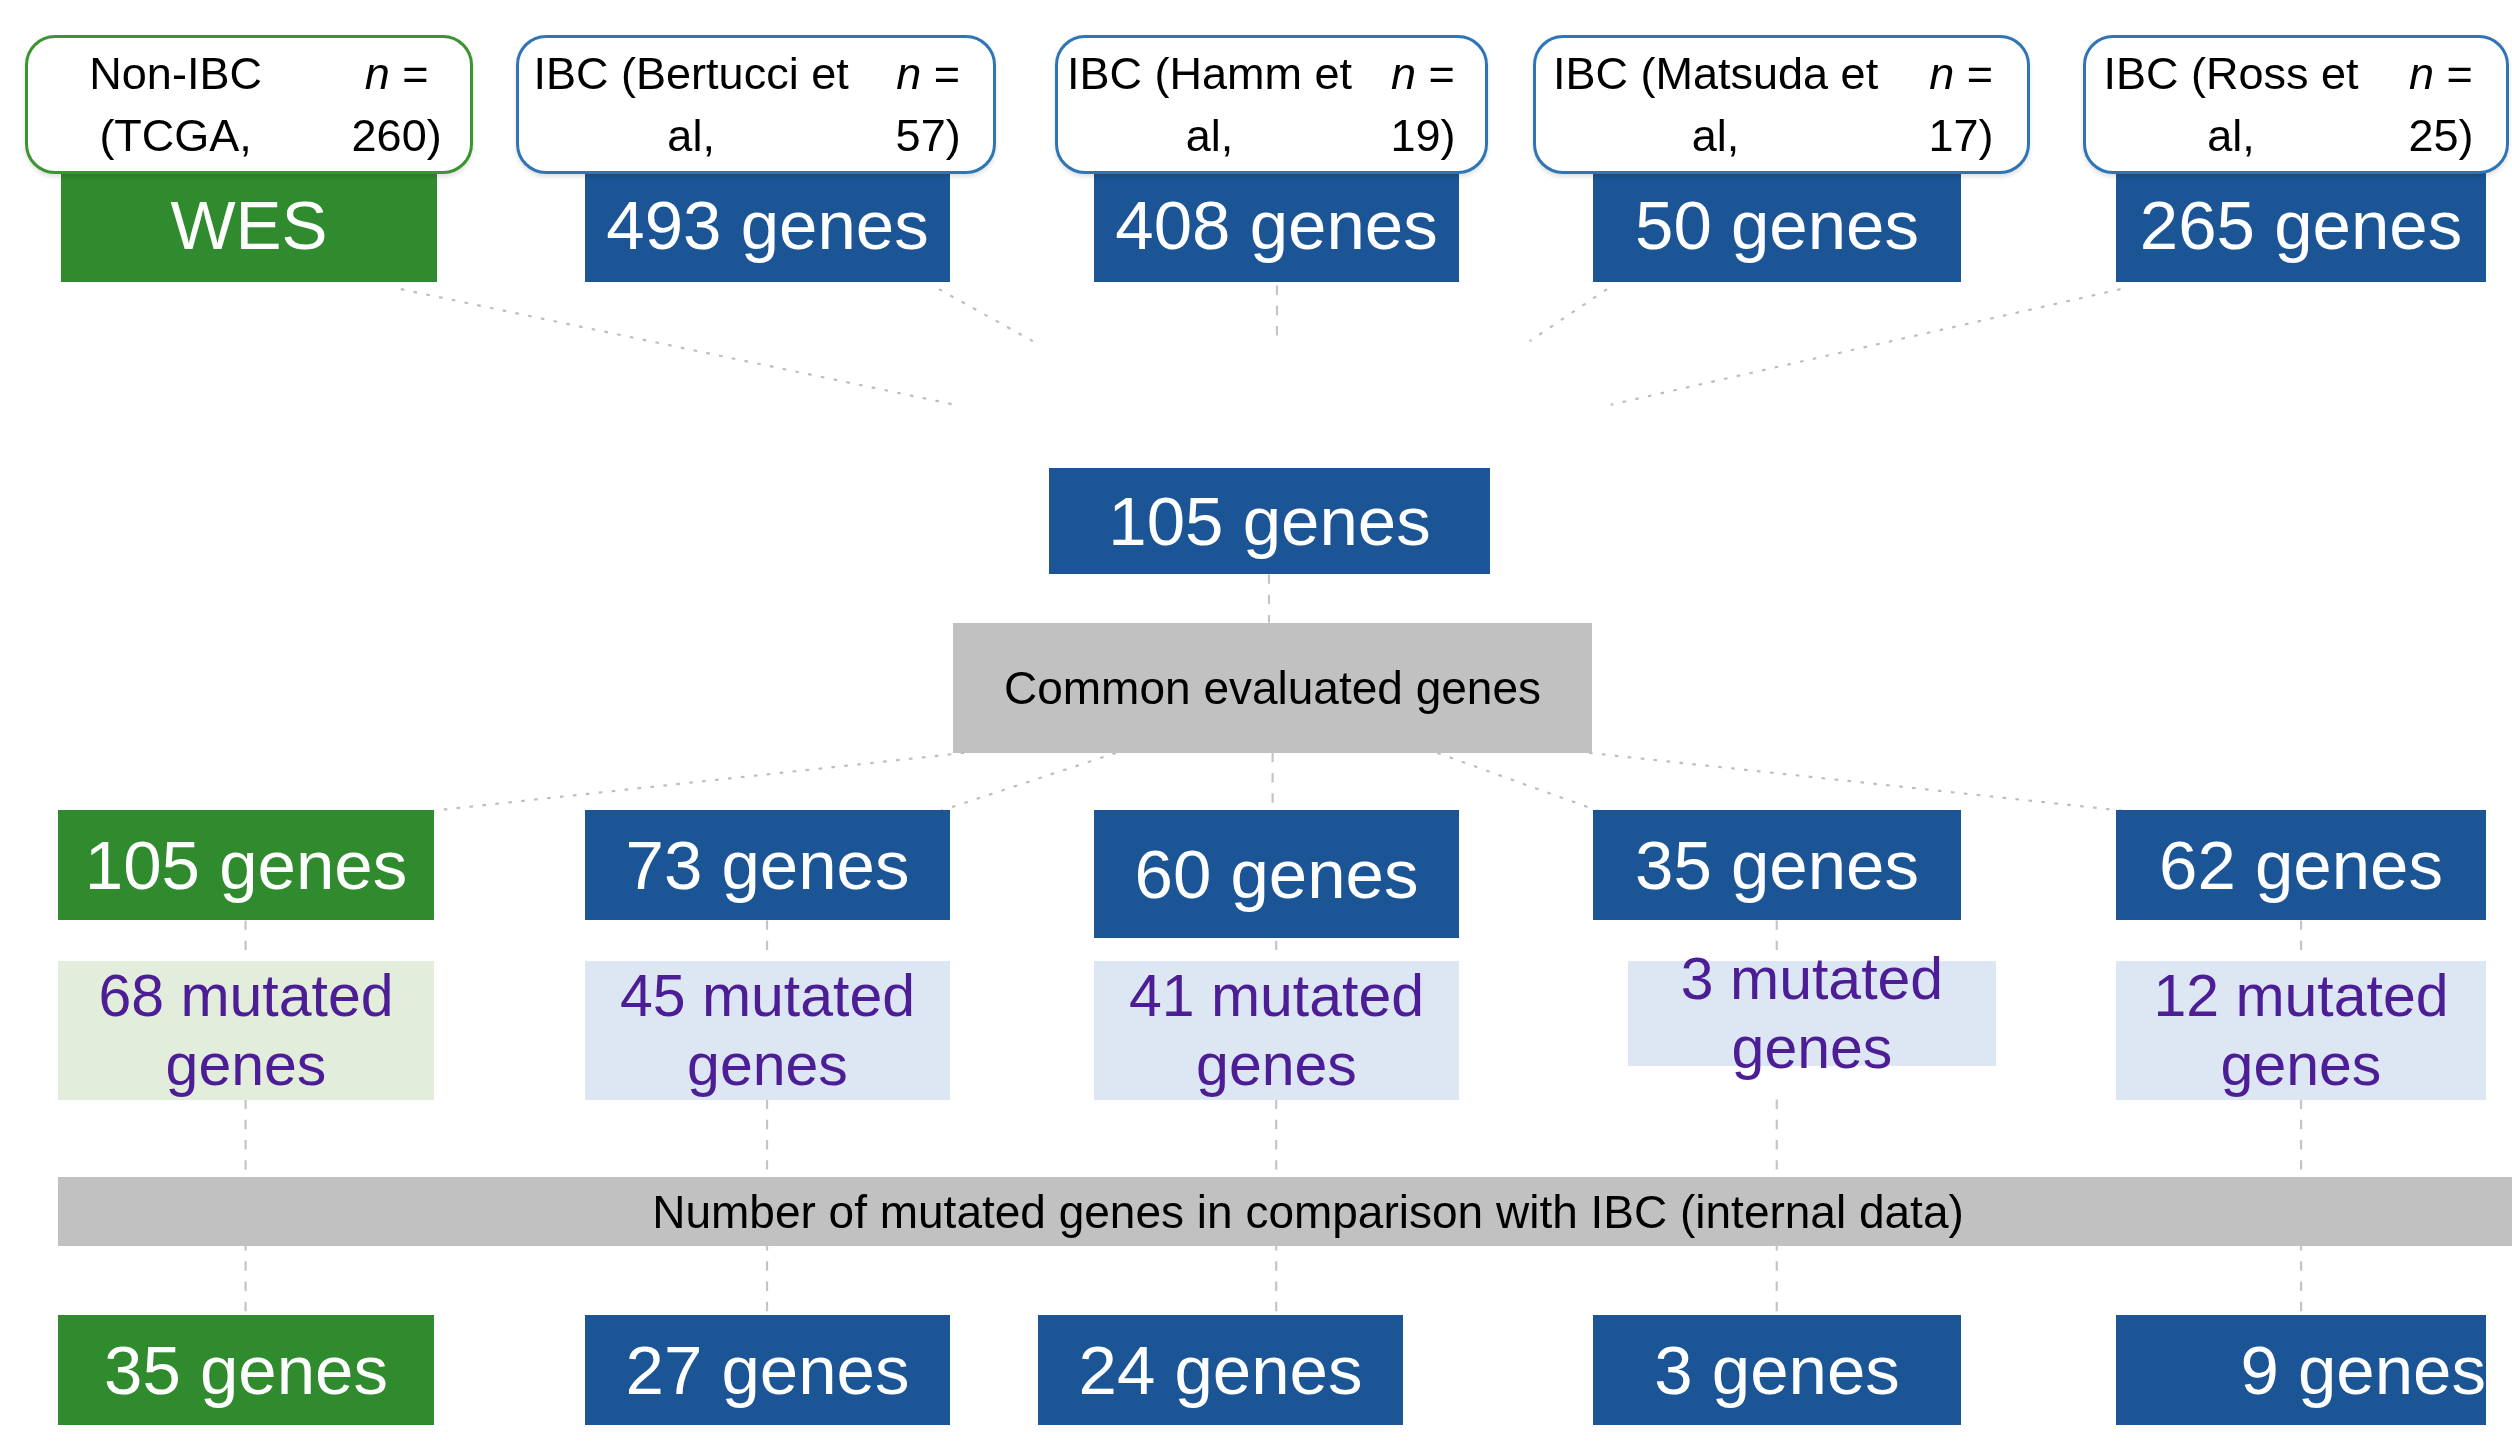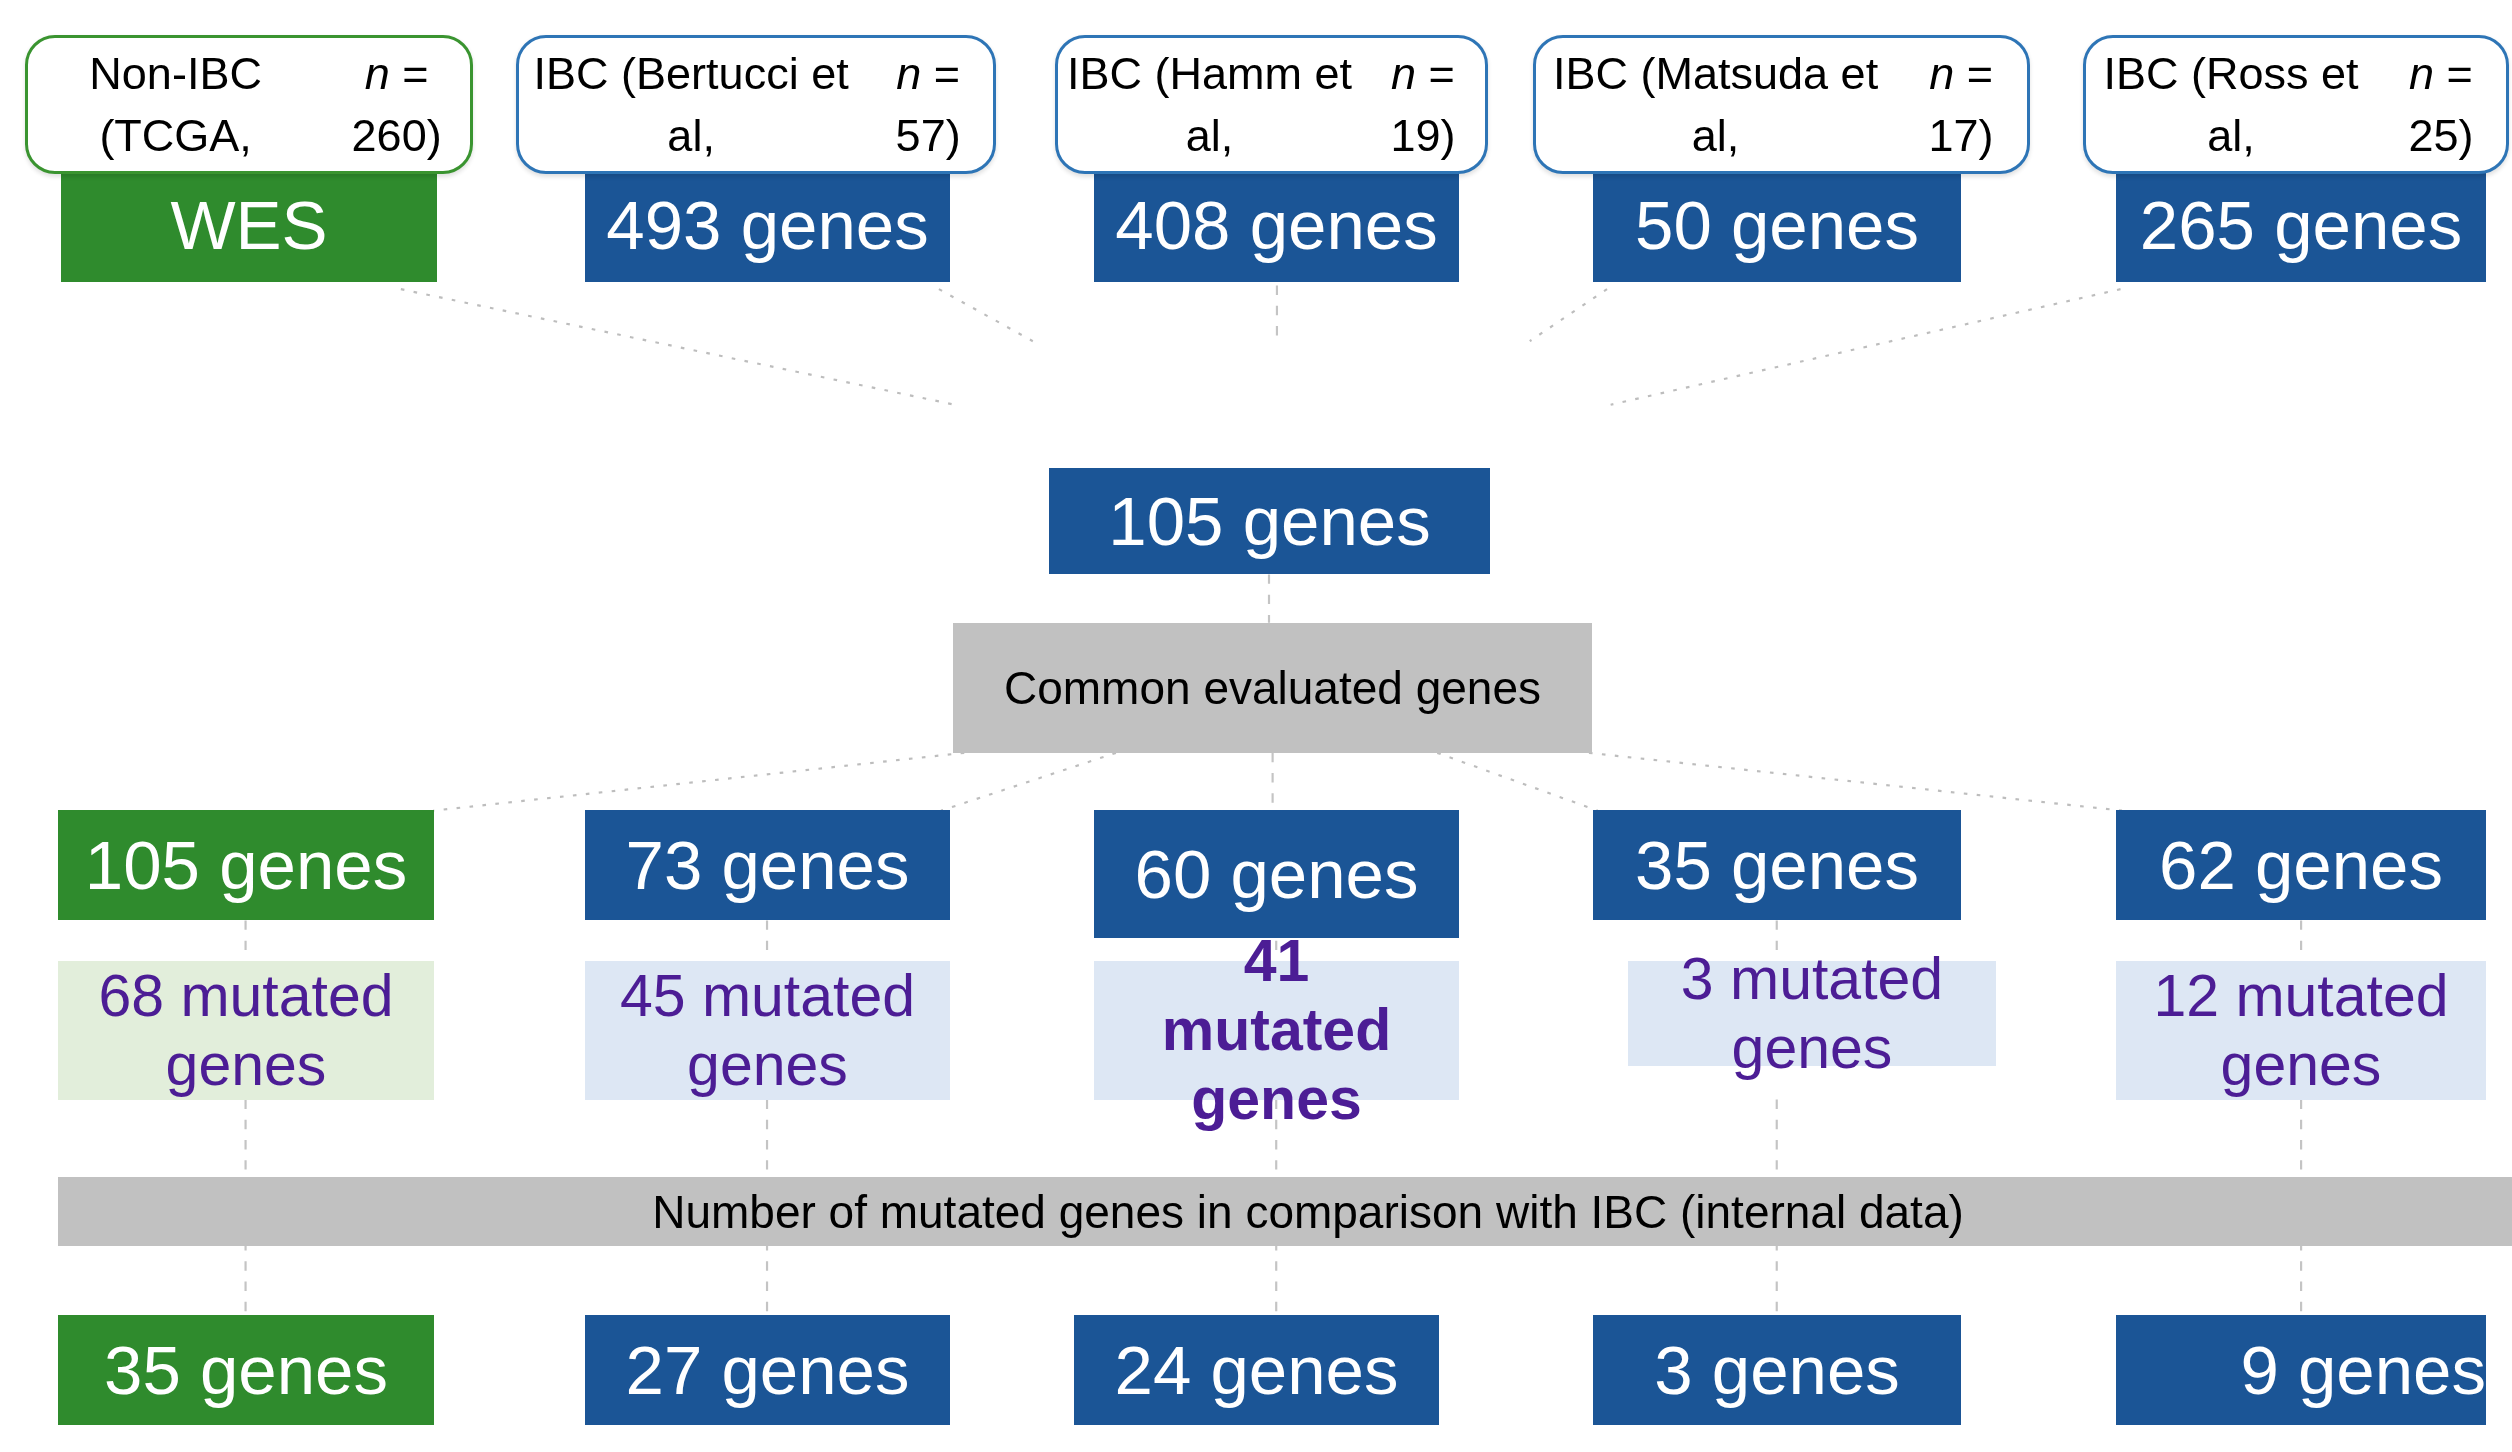--- a/index.html
+++ b/index.html
@@ -145,41 +145,41 @@
   <div class="abs solid" style="left:2116px;top:810px;width:370px;height:110px;">
       <span>62 genes</span>
     </div>
 
   <div class="abs light green" style="left:58px;top:961px;width:376px;height:139px;">
       <span>68 mutated genes</span>
     </div>
   <div class="abs light" style="left:585px;top:961px;width:365px;height:139px;">
       <span>45 mutated genes</span>
     </div>
-  <div class="abs light" style="left:1094px;top:961px;width:365px;height:139px;font-weight:bold;">
+  <div class="abs light" style="left:1094px;top:961px;width:365px;height:139px;">
       <span>41 mutated genes</span>
     </div>
   <div class="abs light" style="left:1593px;top:961px;width:368px;height:105px;margin-left:35px;">
       <span>3 mutated genes</span>
     </div>
   <div class="abs light" style="left:2116px;top:961px;width:370px;height:139px;">
       <span>12 mutated genes</span>
     </div>
 
   <div class="abs band" style="left:58px;top:1177px;width:2500px;height:69px;">
       <span>Number of mutated genes in comparison with IBC (internal data)</span>
     </div>
 
   <div class="abs solid green" style="left:58px;top:1315px;width:376px;height:110px;">
       <span>35 genes</span>
     </div>
   <div class="abs solid" style="left:585px;top:1315px;width:365px;height:110px;">
       <span>27 genes</span>
     </div>
-  <div class="abs solid" style="left:1074px;top:1315px;width:365px;height:110px;">
+  <div class="abs solid" style="left:1038px;top:1315px;width:365px;height:110px;">
       <span>24 genes</span>
     </div>
   <div class="abs solid" style="left:1593px;top:1315px;width:368px;height:110px;">
       <span>3 genes</span>
     </div>
   <div class="abs solid" style="left:2116px;top:1315px;width:370px;height:110px;justify-content:flex-end;">
       <span>9 genes</span>
     </div>
 
 </div>

